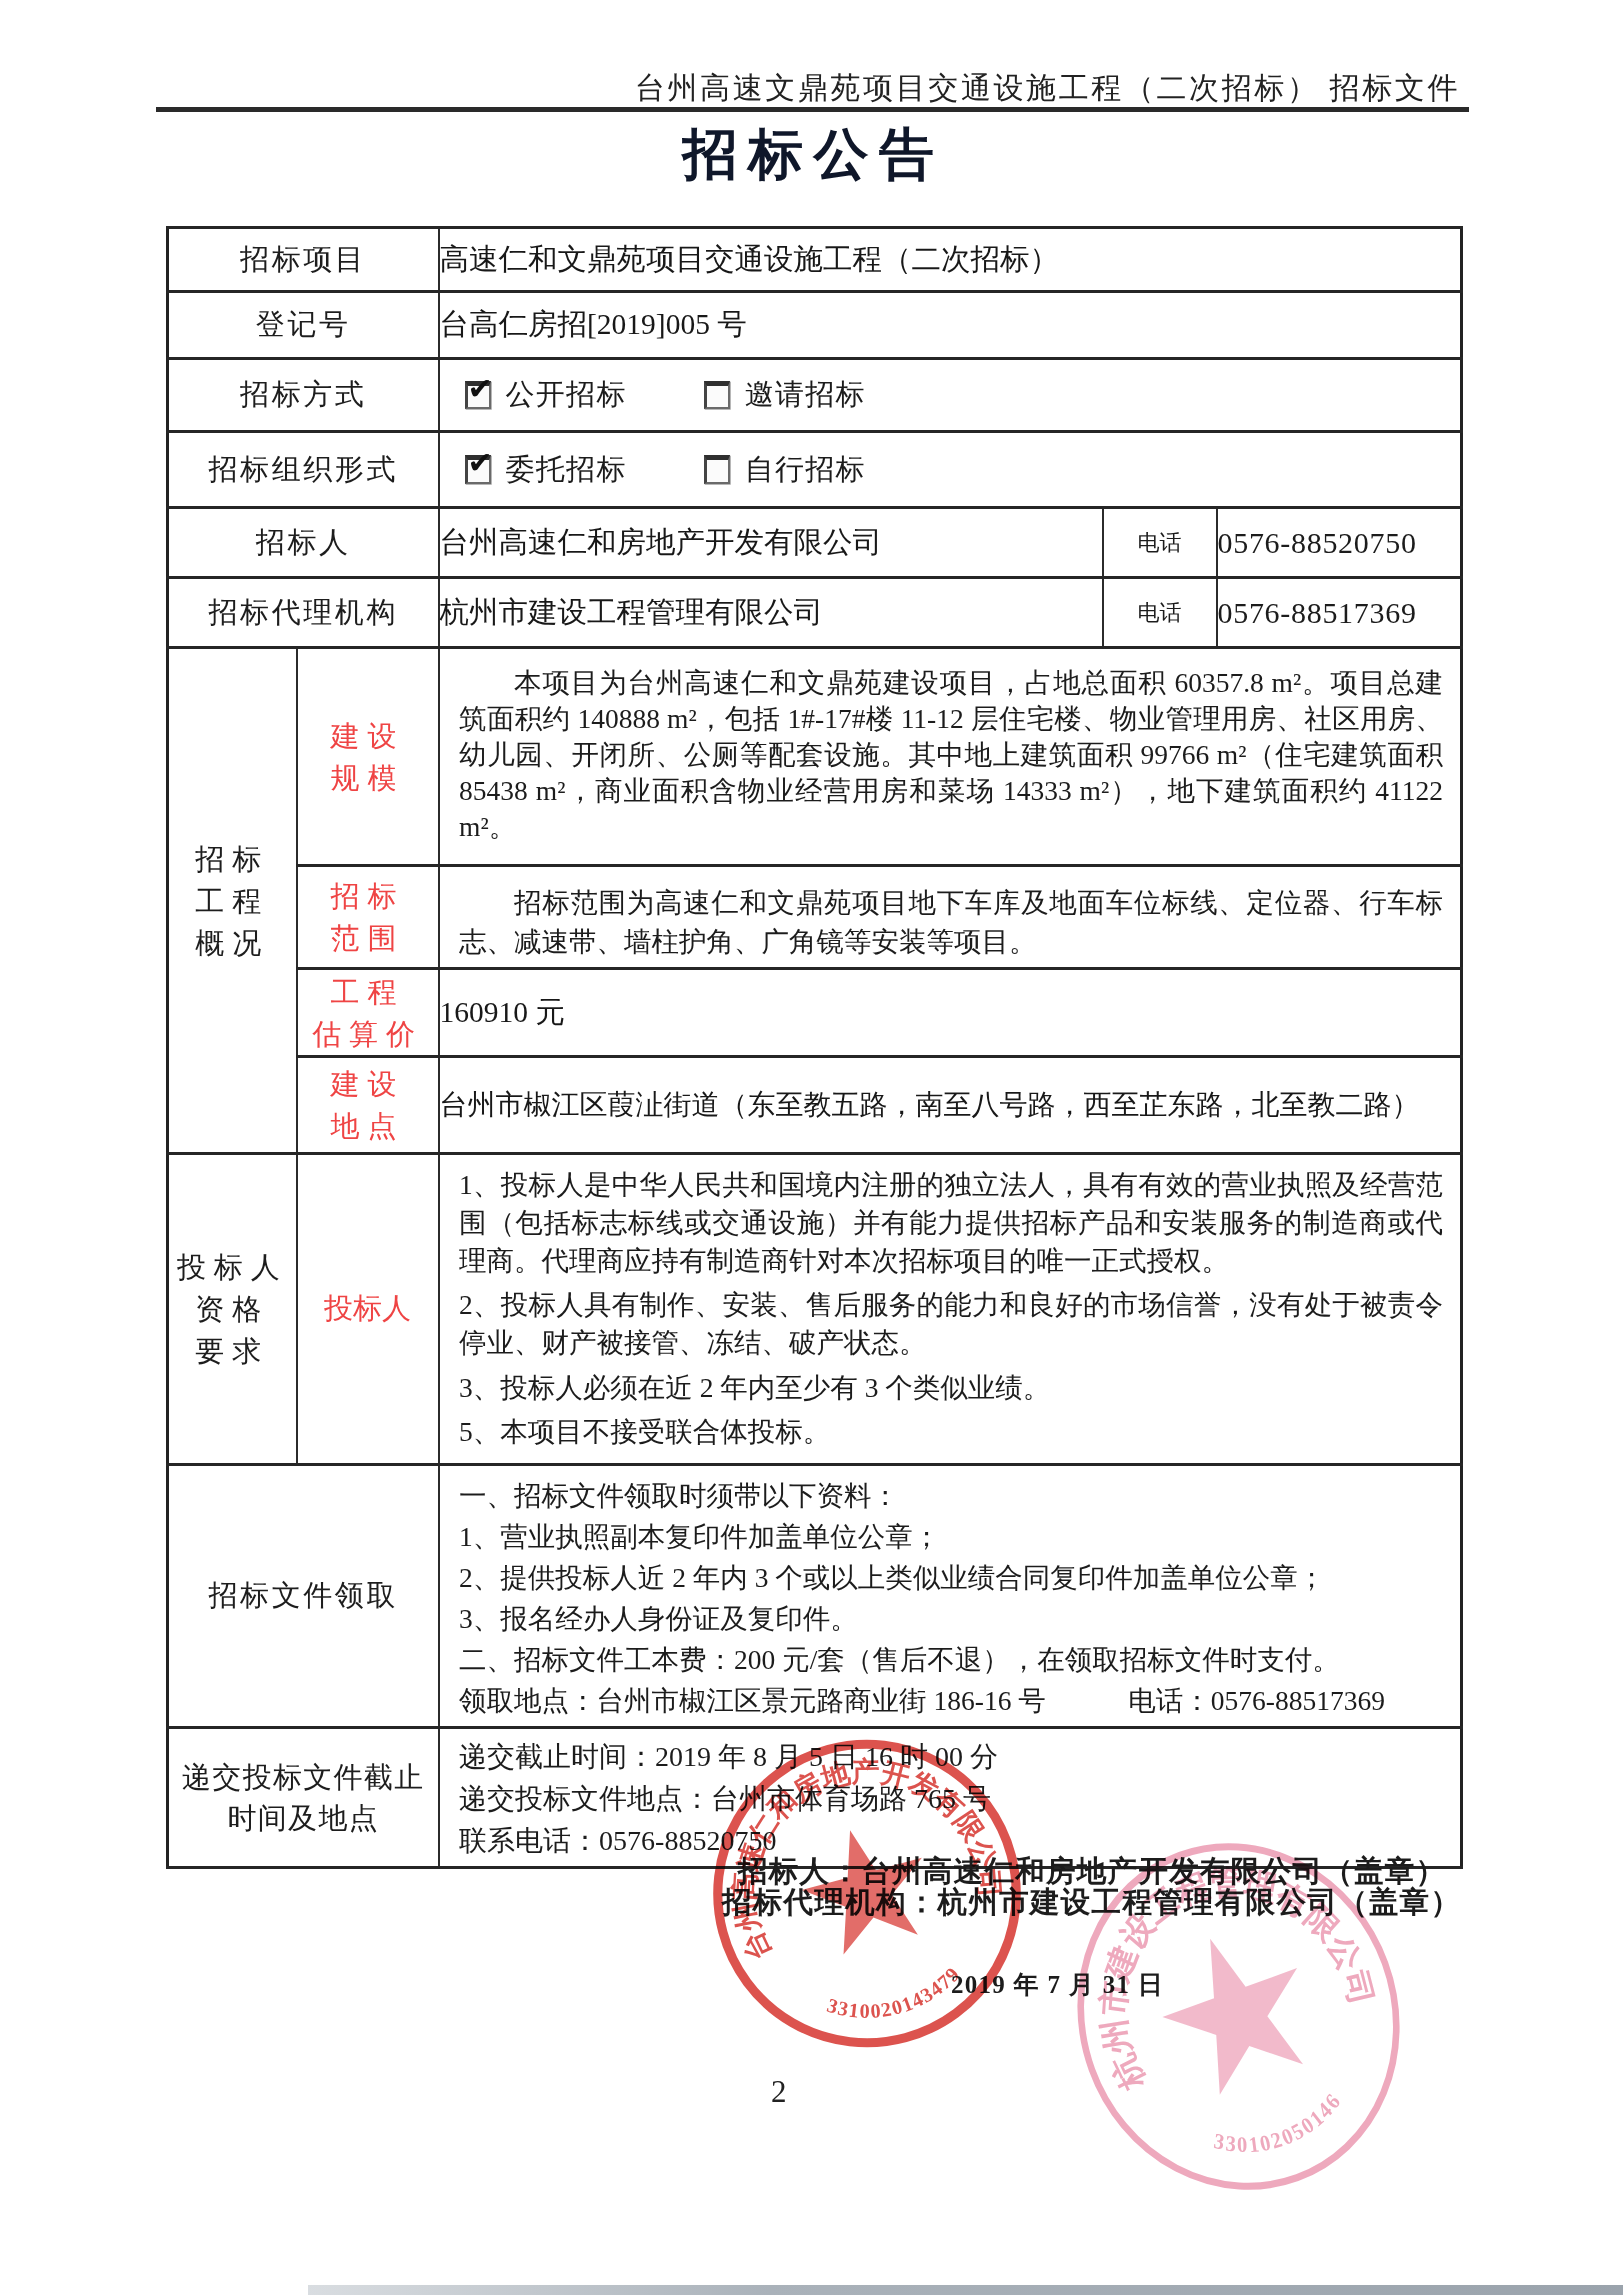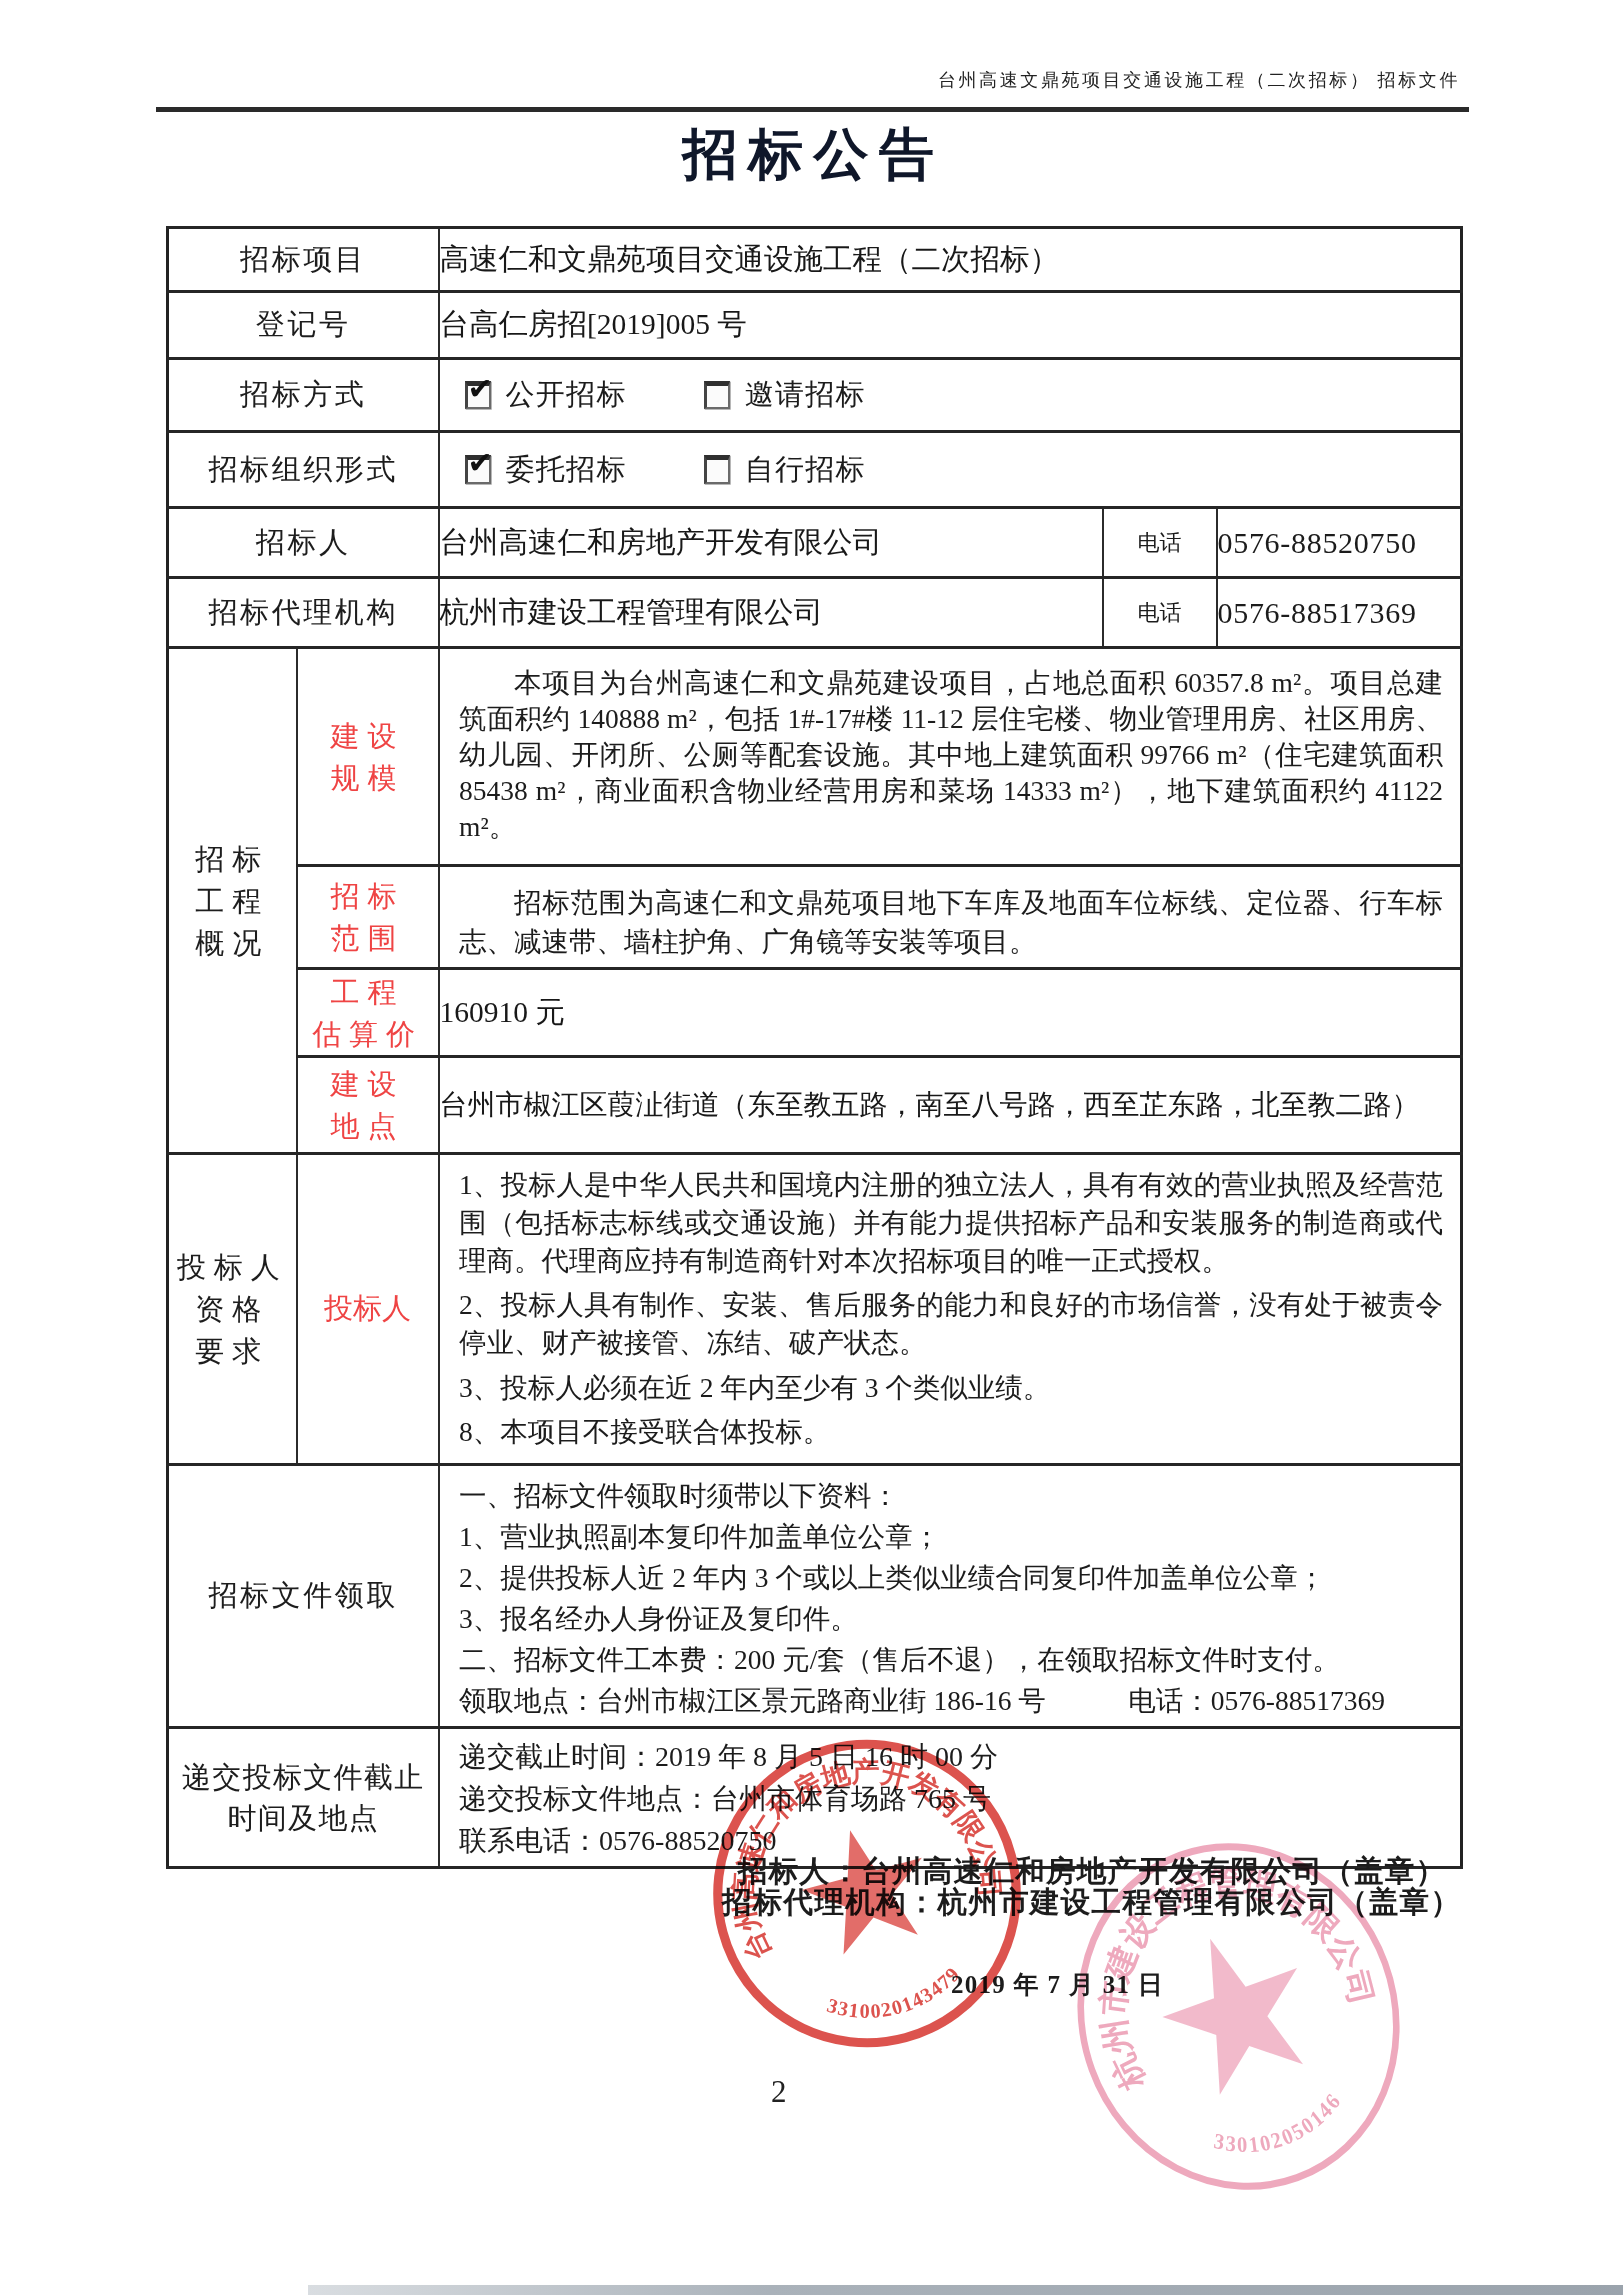--- a/index.html
+++ b/index.html
@@ -7,21 +7,21 @@
     position:relative;
     width:1623px;height:2295px;
     background:#ffffff;
     font-family:"Liberation Serif","DejaVu Serif",serif;
     color:#1c1c1c;
     overflow:hidden;
   }
   
   .doc-header{
     position:absolute; top:68px; right:163px;
-    font-size:18px; letter-spacing:2.6px; color:#222; white-space:nowrap;
+    font-size:30px; letter-spacing:2.6px; color:#222; white-space:nowrap;
   }
   .header-rule{
     position:absolute; left:156px; top:107px; width:1313px; height:4.6px;
     background:#2a2a2a;
   }
   .doc-title{
     position:absolute; left:166px; top:118px; width:1295px;
     text-align:center; font-size:55px; font-weight:700; letter-spacing:10.5px;
     color:#0f172a;
   }
@@ -199,21 +199,21 @@
         <div class="lblline">投标人</div>
         <div class="lblline">资格</div>
         <div class="lblline">要求</div>
       </td>
       <td class="sublbl">投标人</td>
       <td colspan="3" style="vertical-align:top">
         <div class="qualwrap">
           <div class="qualitem">1、投标人是中华人民共和国境内注册的独立法人，具有有效的营业执照及经营范围（包括标志标线或交通设施）并有能力提供招标产品和安装服务的制造商或代理商。代理商应持有制造商针对本次招标项目的唯一正式授权。</div>
           <div class="qualitem">2、投标人具有制作、安装、售后服务的能力和良好的市场信誉，没有处于被责令停业、财产被接管、冻结、破产状态。</div>
           <div class="qualitem">3、投标人必须在近 2 年内至少有 3 个类似业绩。</div>
-          <div class="qualitem">8、本项目不接受联合体投标。</div>
+          <div class="qualitem">5、本项目不接受联合体投标。</div>
         </div>
       </td>
     </tr>
 
     <tr style="height:253px">
       <td class="lbl" colspan="2">招标文件领取</td>
       <td colspan="3" style="vertical-align:top">
         <div class="docwrap">
           <div class="docline">一、招标文件领取时须带以下资料：</div>
           <div class="docline">1、营业执照副本复印件加盖单位公章；</div>

